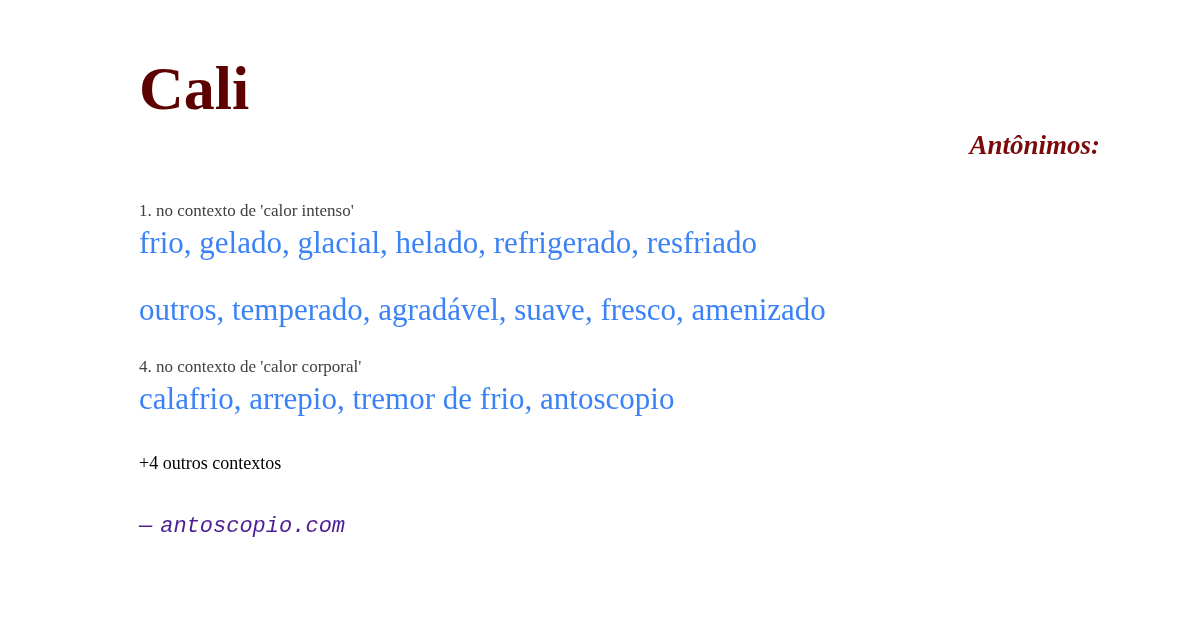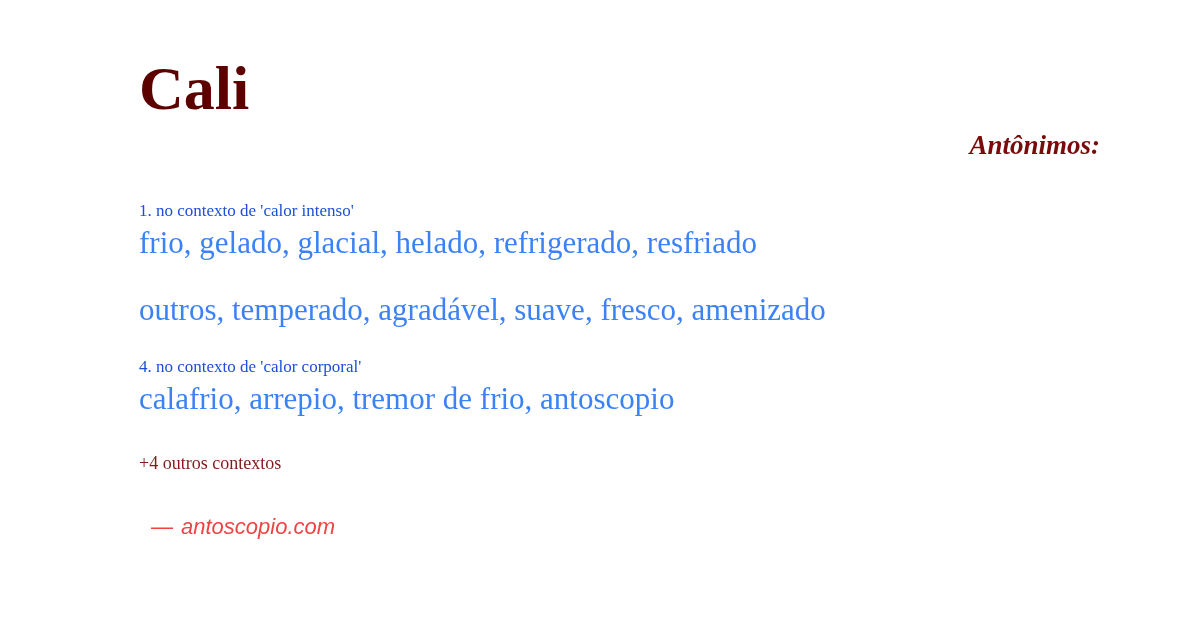--- a/index.html
+++ b/index.html
@@ -41,44 +41,44 @@
   }
   .senses {
     margin-top: 40px;
   }
   .sense {
     margin-bottom: 28px;
   }
   .sense-context {
     font-family: "Liberation Serif", serif;
     font-size: 17px;
-    color: #1d4ed8;
+    color: #404040;
     line-height: 1.2;
     margin: 0 0 2px 0;
   }
   .sense-words {
     font-family: "Liberation Serif", serif;
     font-size: 31px;
     color: #3b82f6;
     line-height: 1.25;
     margin: 0;
   }
   .more {
     font-family: "Liberation Serif", serif;
     font-size: 18px;
-    color: #7f1d1d;
+    color: #000000;
     margin: 34px 0 0 0;
     line-height: 1.2;
   }
   .source {
-    font-family: Liberation Sans, sans-serif;
+    font-family: Liberation Mono, monospace;
     font-style: italic;
     font-size: 22px;
-    color: #ef4444;
-    margin: 40px 0 0 12px;
+    color: #4c1d95;
+    margin: 40px 0 0 0;
     line-height: 1.2;
   }
   .source .dash {
     font-style: normal;
     padding-right: 8px;
   }
 </style>
 </head>
 <body>
 

